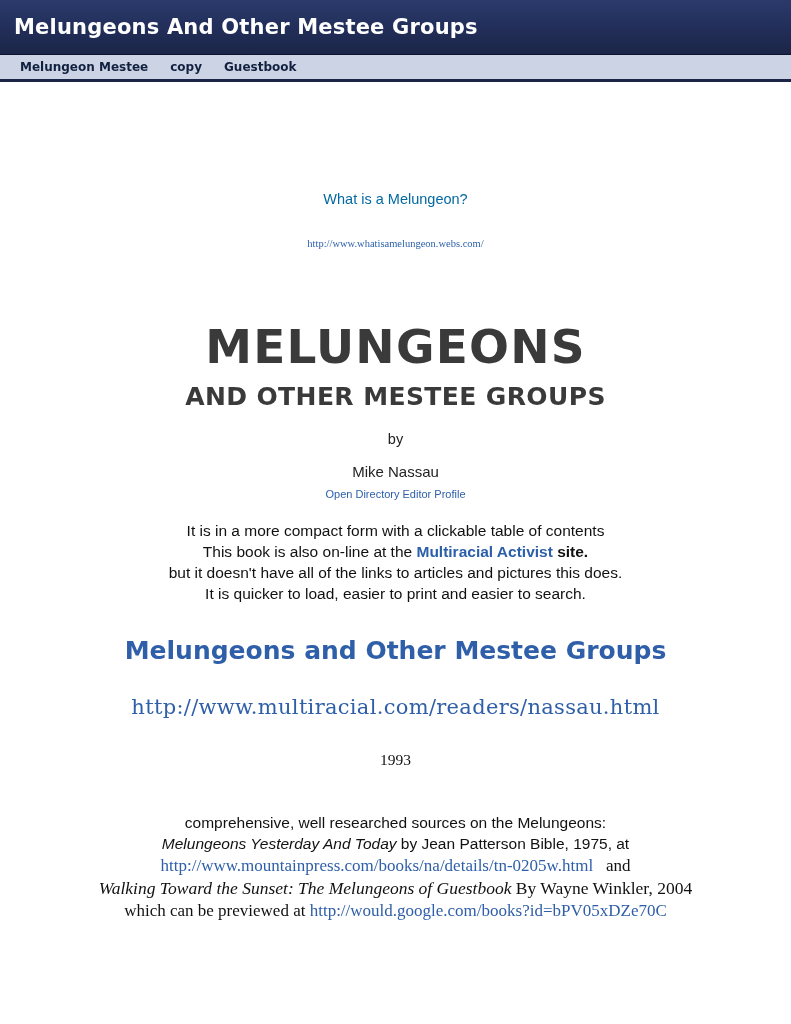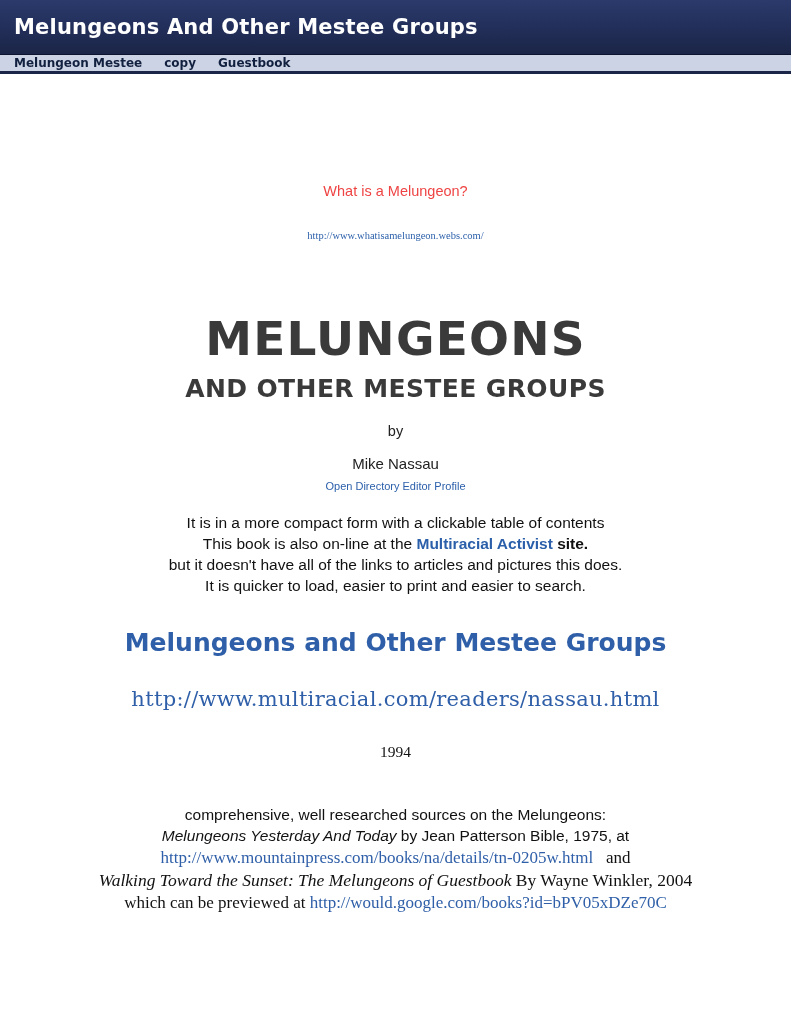--- a/index.html
+++ b/index.html
@@ -29,47 +29,47 @@
   .site-title {
     color: #ffffff;
     font-size: 21px;
     font-weight: bold;
     letter-spacing: 0.2px;
     font-family: "DejaVu Sans", sans-serif;
   }
 
   
   .nav-bar {
-    height: 19px;
+    height: 27px;
     background: #ccd3e4;
     border-bottom: 3px solid #1b2547;
     display: flex;
     align-items: center;
-    padding: 0 14px;
+    padding: 0 20px;
   }
   .nav-item {
     font-size: 12px;
     font-weight: bold;
     color: #12203f;
     margin-right: 22px;
     text-decoration: none;
     cursor: pointer;
     white-space: nowrap;
     font-family: "DejaVu Sans", sans-serif;
   }
   .nav-item:last-child { margin-right: 8px; }
 
   
   .content {
     padding-top: 108px;
     text-align: center;
   }
 
   .top-link {
-    color: #ef4444;
+    color: #0369a1;
     font-size: 14.5px;
     text-decoration: none;
     cursor: pointer;
     font-family: "Liberation Sans", sans-serif;
   }
   .top-url-wrap {
     margin-top: 25px;
   }
   .top-url {
     color: #2b5faa;
@@ -228,21 +228,21 @@
   </div>
 
   <div>
     <a class="big-link" href="#">Melungeons and Other Mestee Groups</a>
   </div>
 
   <div>
     <a class="mono-link" href="#">http://www.multiracial.com/readers/nassau.html</a>
   </div>
 
-  <div class="year">1994</div>
+  <div class="year">1993</div>
 
   <div class="endorse">
     <span class="line">comprehensive, well researched  sources on the Melungeons:</span>
     <span class="line">
       <span class="ital">Melungeons Yesterday And Today</span><span> by Jean Patterson Bible, 1975, at</span>
     </span>
     <span class="line serif-line">
       <a href="#">http://www.mountainpress.com/books/na/details/tn-0205w.html</a>&nbsp;&nbsp; <span>and</span>
     </span>
     <span class="line wtts">

